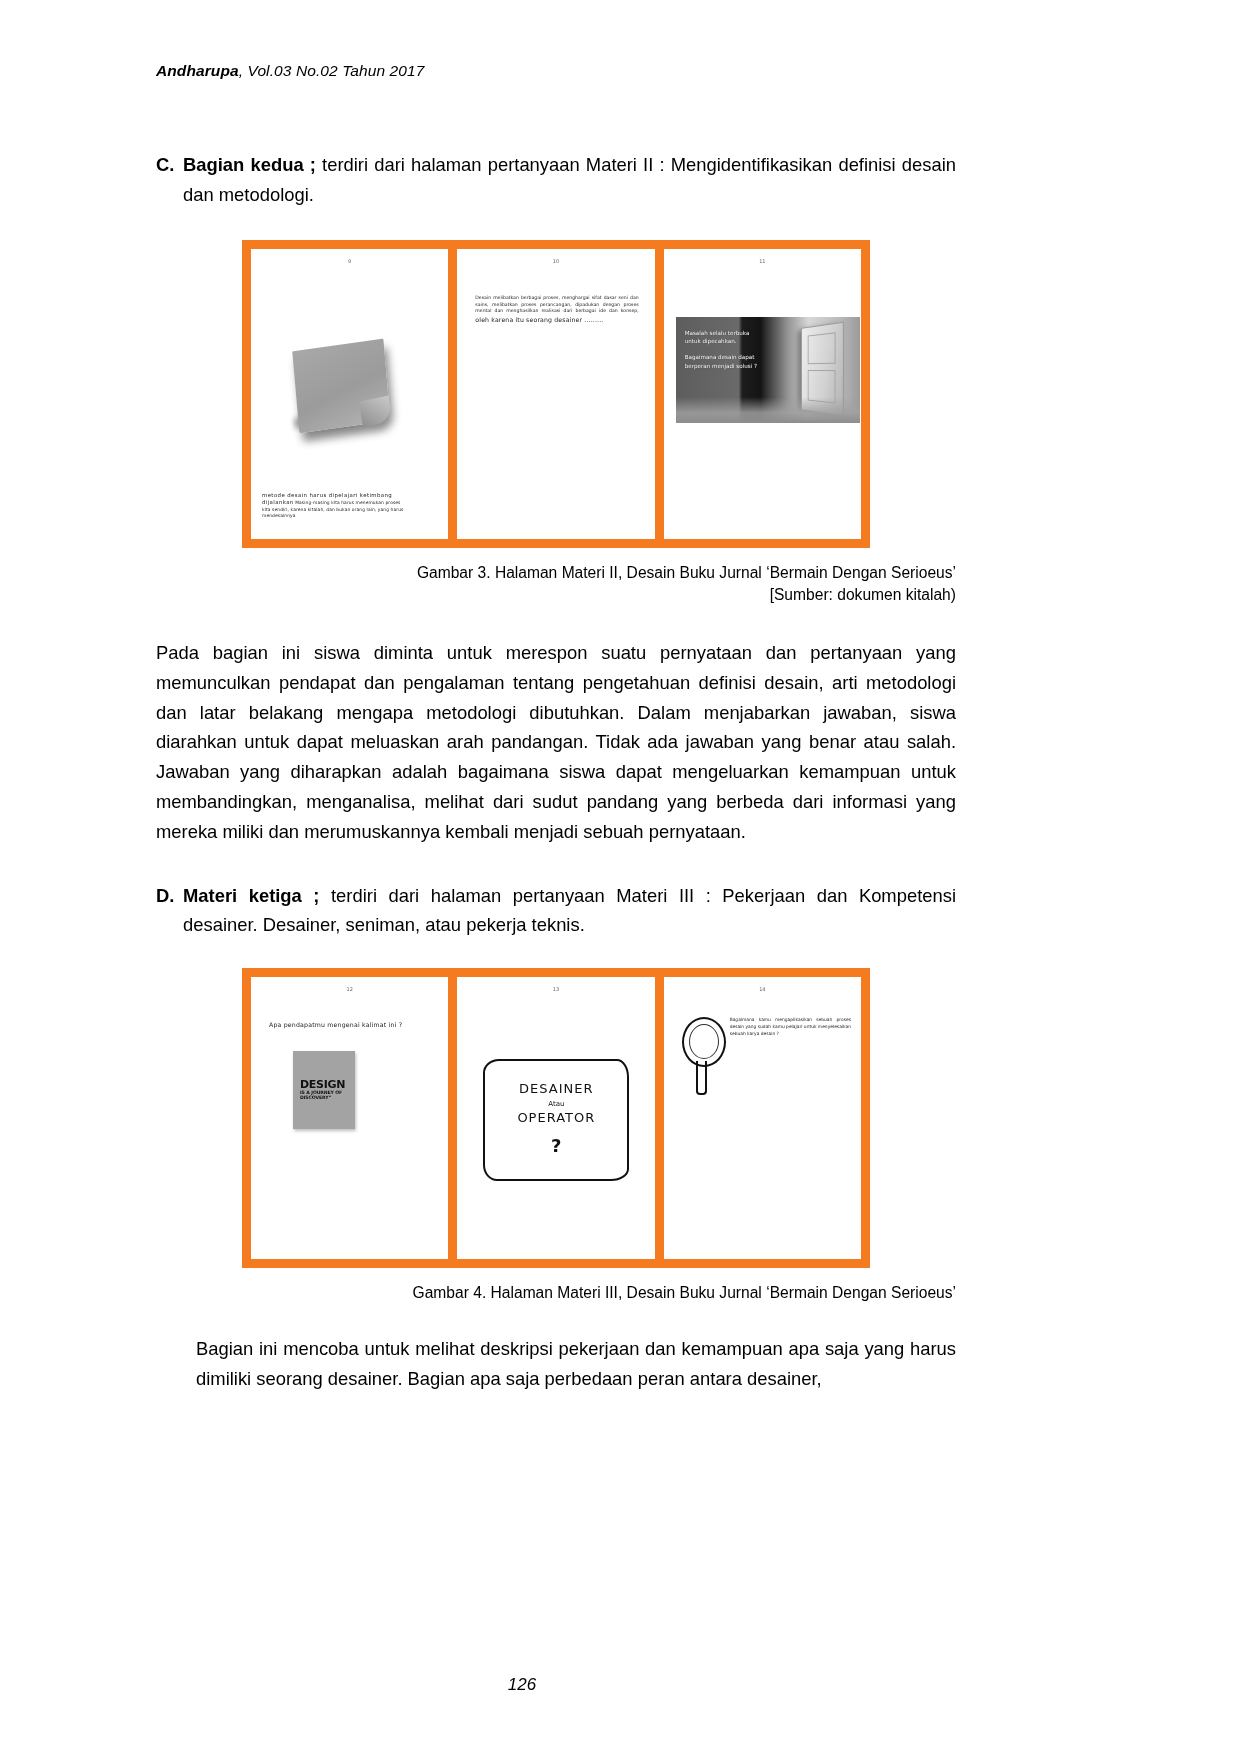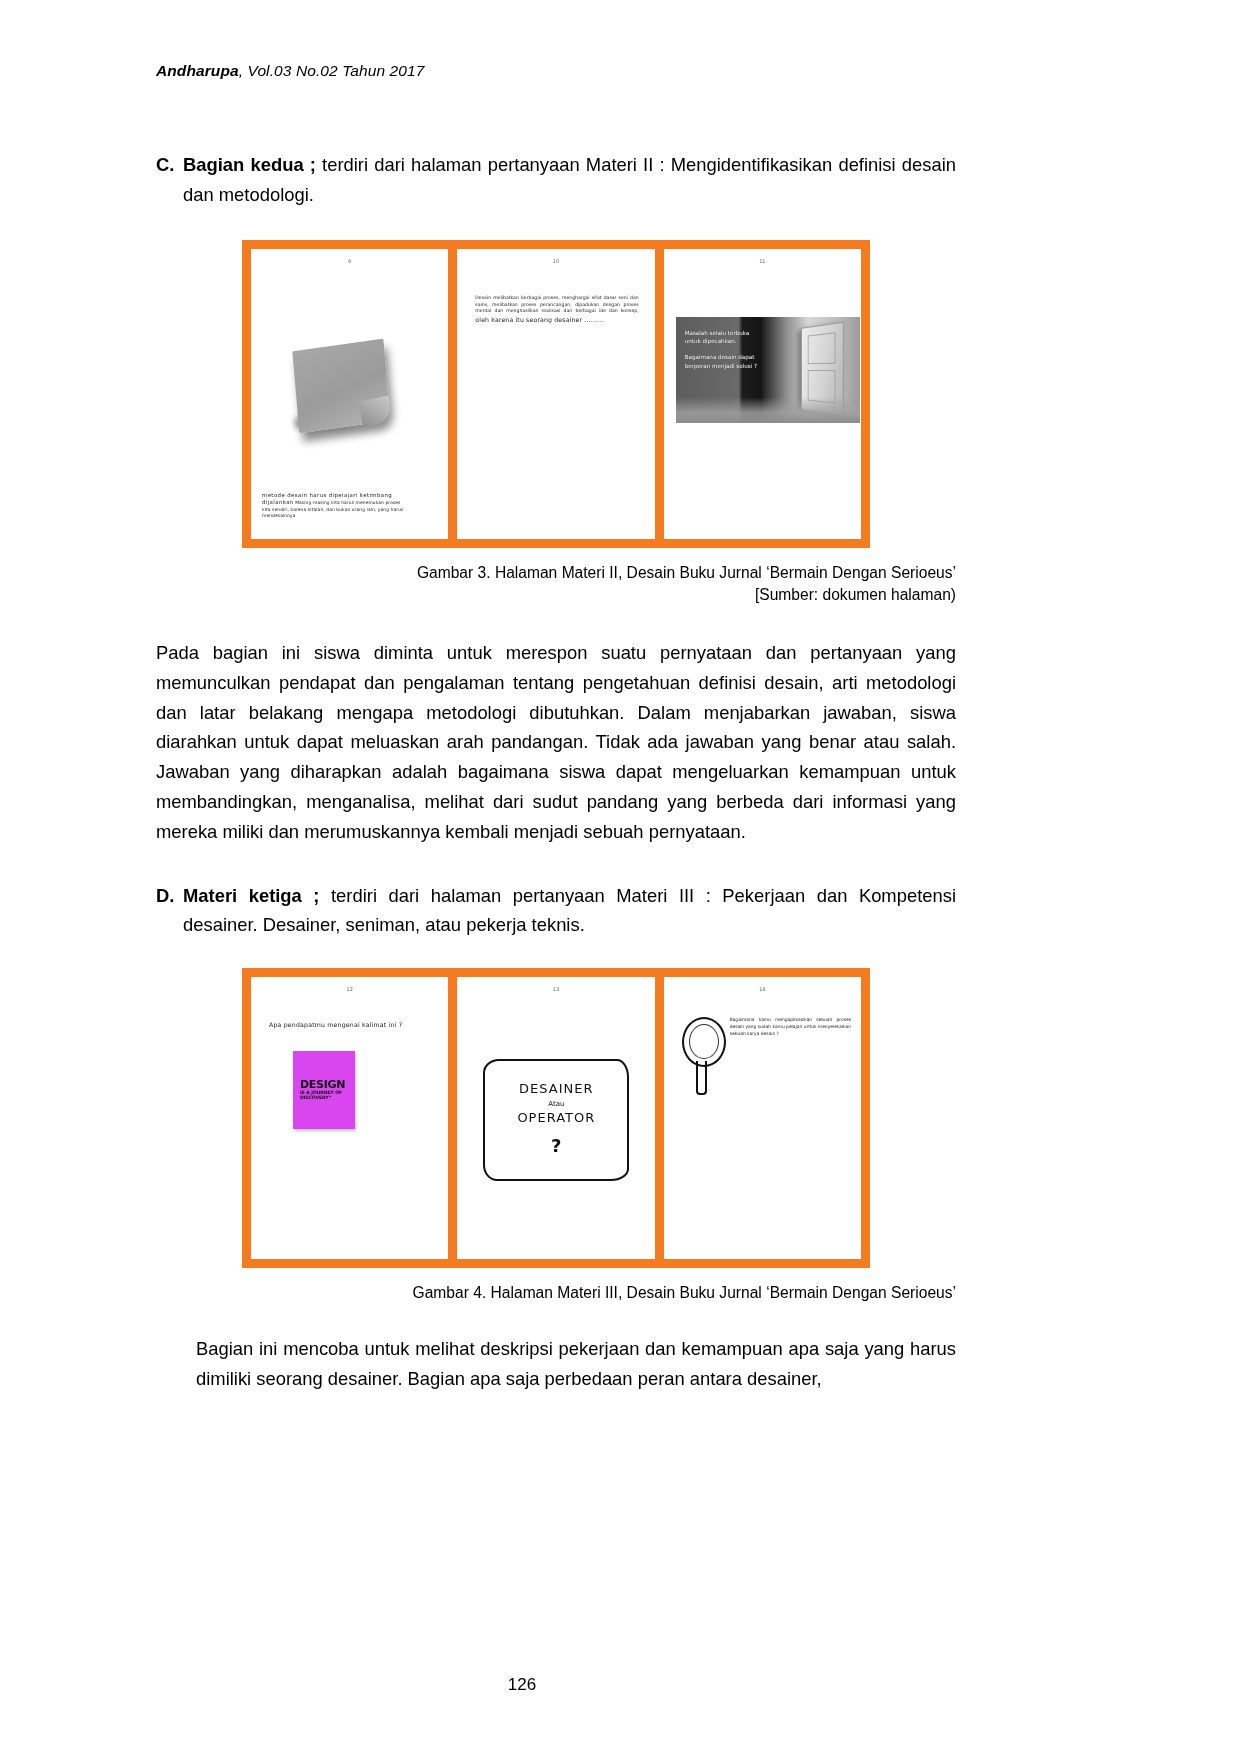--- a/index.html
+++ b/index.html
@@ -244,21 +244,21 @@
     font-family: "DejaVu Sans", sans-serif;
     color: #222;
     letter-spacing: 0.2px;
   }
   .design-card {
     position: absolute;
     left: 42px;
     top: 74px;
     width: 62px;
     height: 78px;
-    background: #d946ef;
+    background: #a3a3a3;
     box-shadow: 1px 2px 3px rgba(0,0,0,0.25);
   }
   .design-card .dc-text {
     position: absolute;
     left: 7px;
     top: 28px;
     color: #111;
     font-family: "DejaVu Sans", sans-serif;
     font-weight: bold;
     line-height: 1.08;
@@ -342,20 +342,21 @@
     line-height: 1.42;
   }
 
   .footer-pagenum {
     position: absolute;
     left: 0;
     right: 0;
     bottom: 58px;
     text-align: center;
     font-size: 17px;
+    font-style: italic;
   }
 </style>
 </head>
 <body>
 
 <div class="page">
 
   <div class="running-head">
     <b>Andharupa</b><span>, Vol.03 No.02 Tahun 2017</span>
   </div>
@@ -399,21 +400,21 @@
               <span>Masalah selalu terbuka untuk dipecahkan.</span>
               <span class="gap"></span>
               <span>Bagaimana desain dapat berperan menjadi solusi ?</span>
             </div>
           </div>
         </div>
 
       </div>
       <div class="caption">
         <div>Gambar 3. Halaman Materi II, Desain Buku Jurnal ‘Bermain Dengan Serioeus’</div>
-        <div>[Sumber: dokumen halaman)</div>
+        <div>[Sumber: dokumen kitalah)</div>
       </div>
     </div>
 
     <p class="body" style="margin-top:32px;">Pada bagian ini siswa diminta untuk merespon suatu pernyataan dan pertanyaan yang memunculkan pendapat dan pengalaman tentang pengetahuan definisi desain, arti metodologi dan latar belakang mengapa metodologi dibutuhkan. Dalam menjabarkan jawaban, siswa diarahkan untuk dapat meluaskan arah pandangan. Tidak ada jawaban yang benar atau salah. Jawaban yang diharapkan adalah bagaimana siswa dapat mengeluarkan kemampuan untuk membandingkan, menganalisa, melihat dari sudut pandang yang berbeda dari informasi yang mereka miliki dan merumuskannya kembali menjadi sebuah pernyataan.</p>
 
     <div class="list-item" style="margin-top:34px;">
       <span class="list-marker">D.</span>
       <span class="list-body"><span class="lead">Materi ketiga ;</span><span> terdiri dari halaman pertanyaan Materi III : Pekerjaan dan Kompetensi desainer. Desainer, seniman, atau pekerja teknis.</span></span>
     </div>
 

